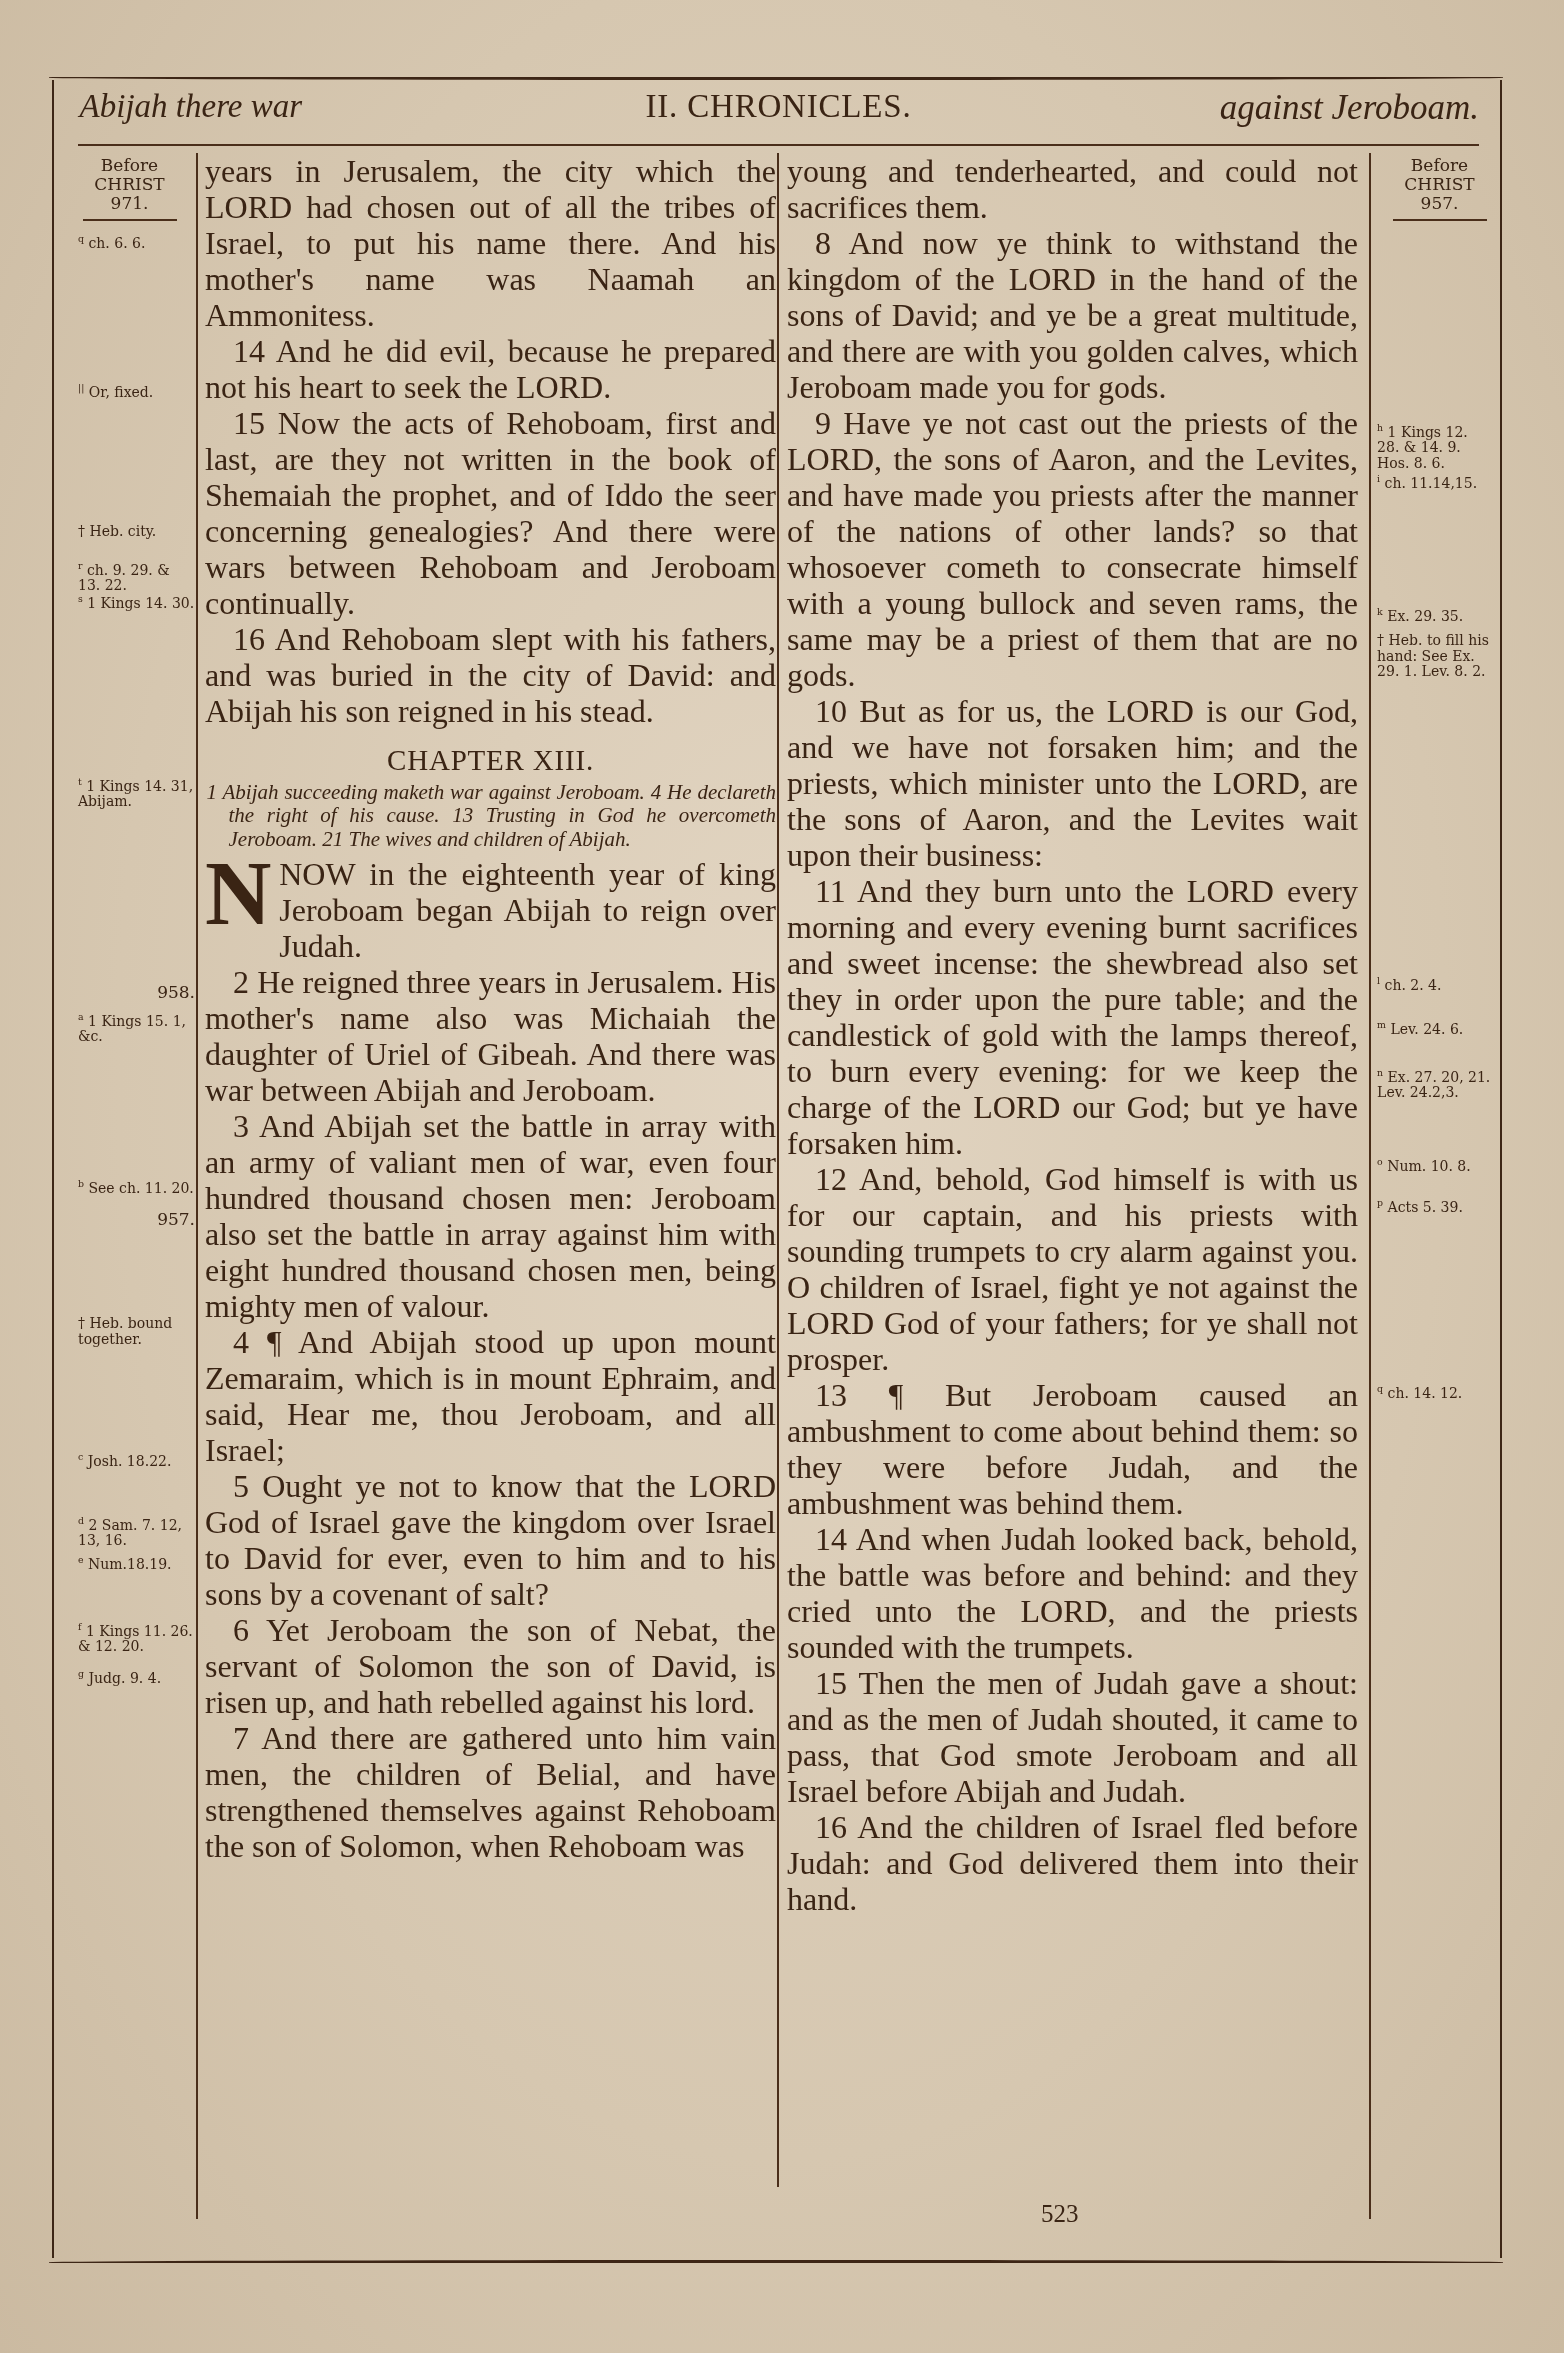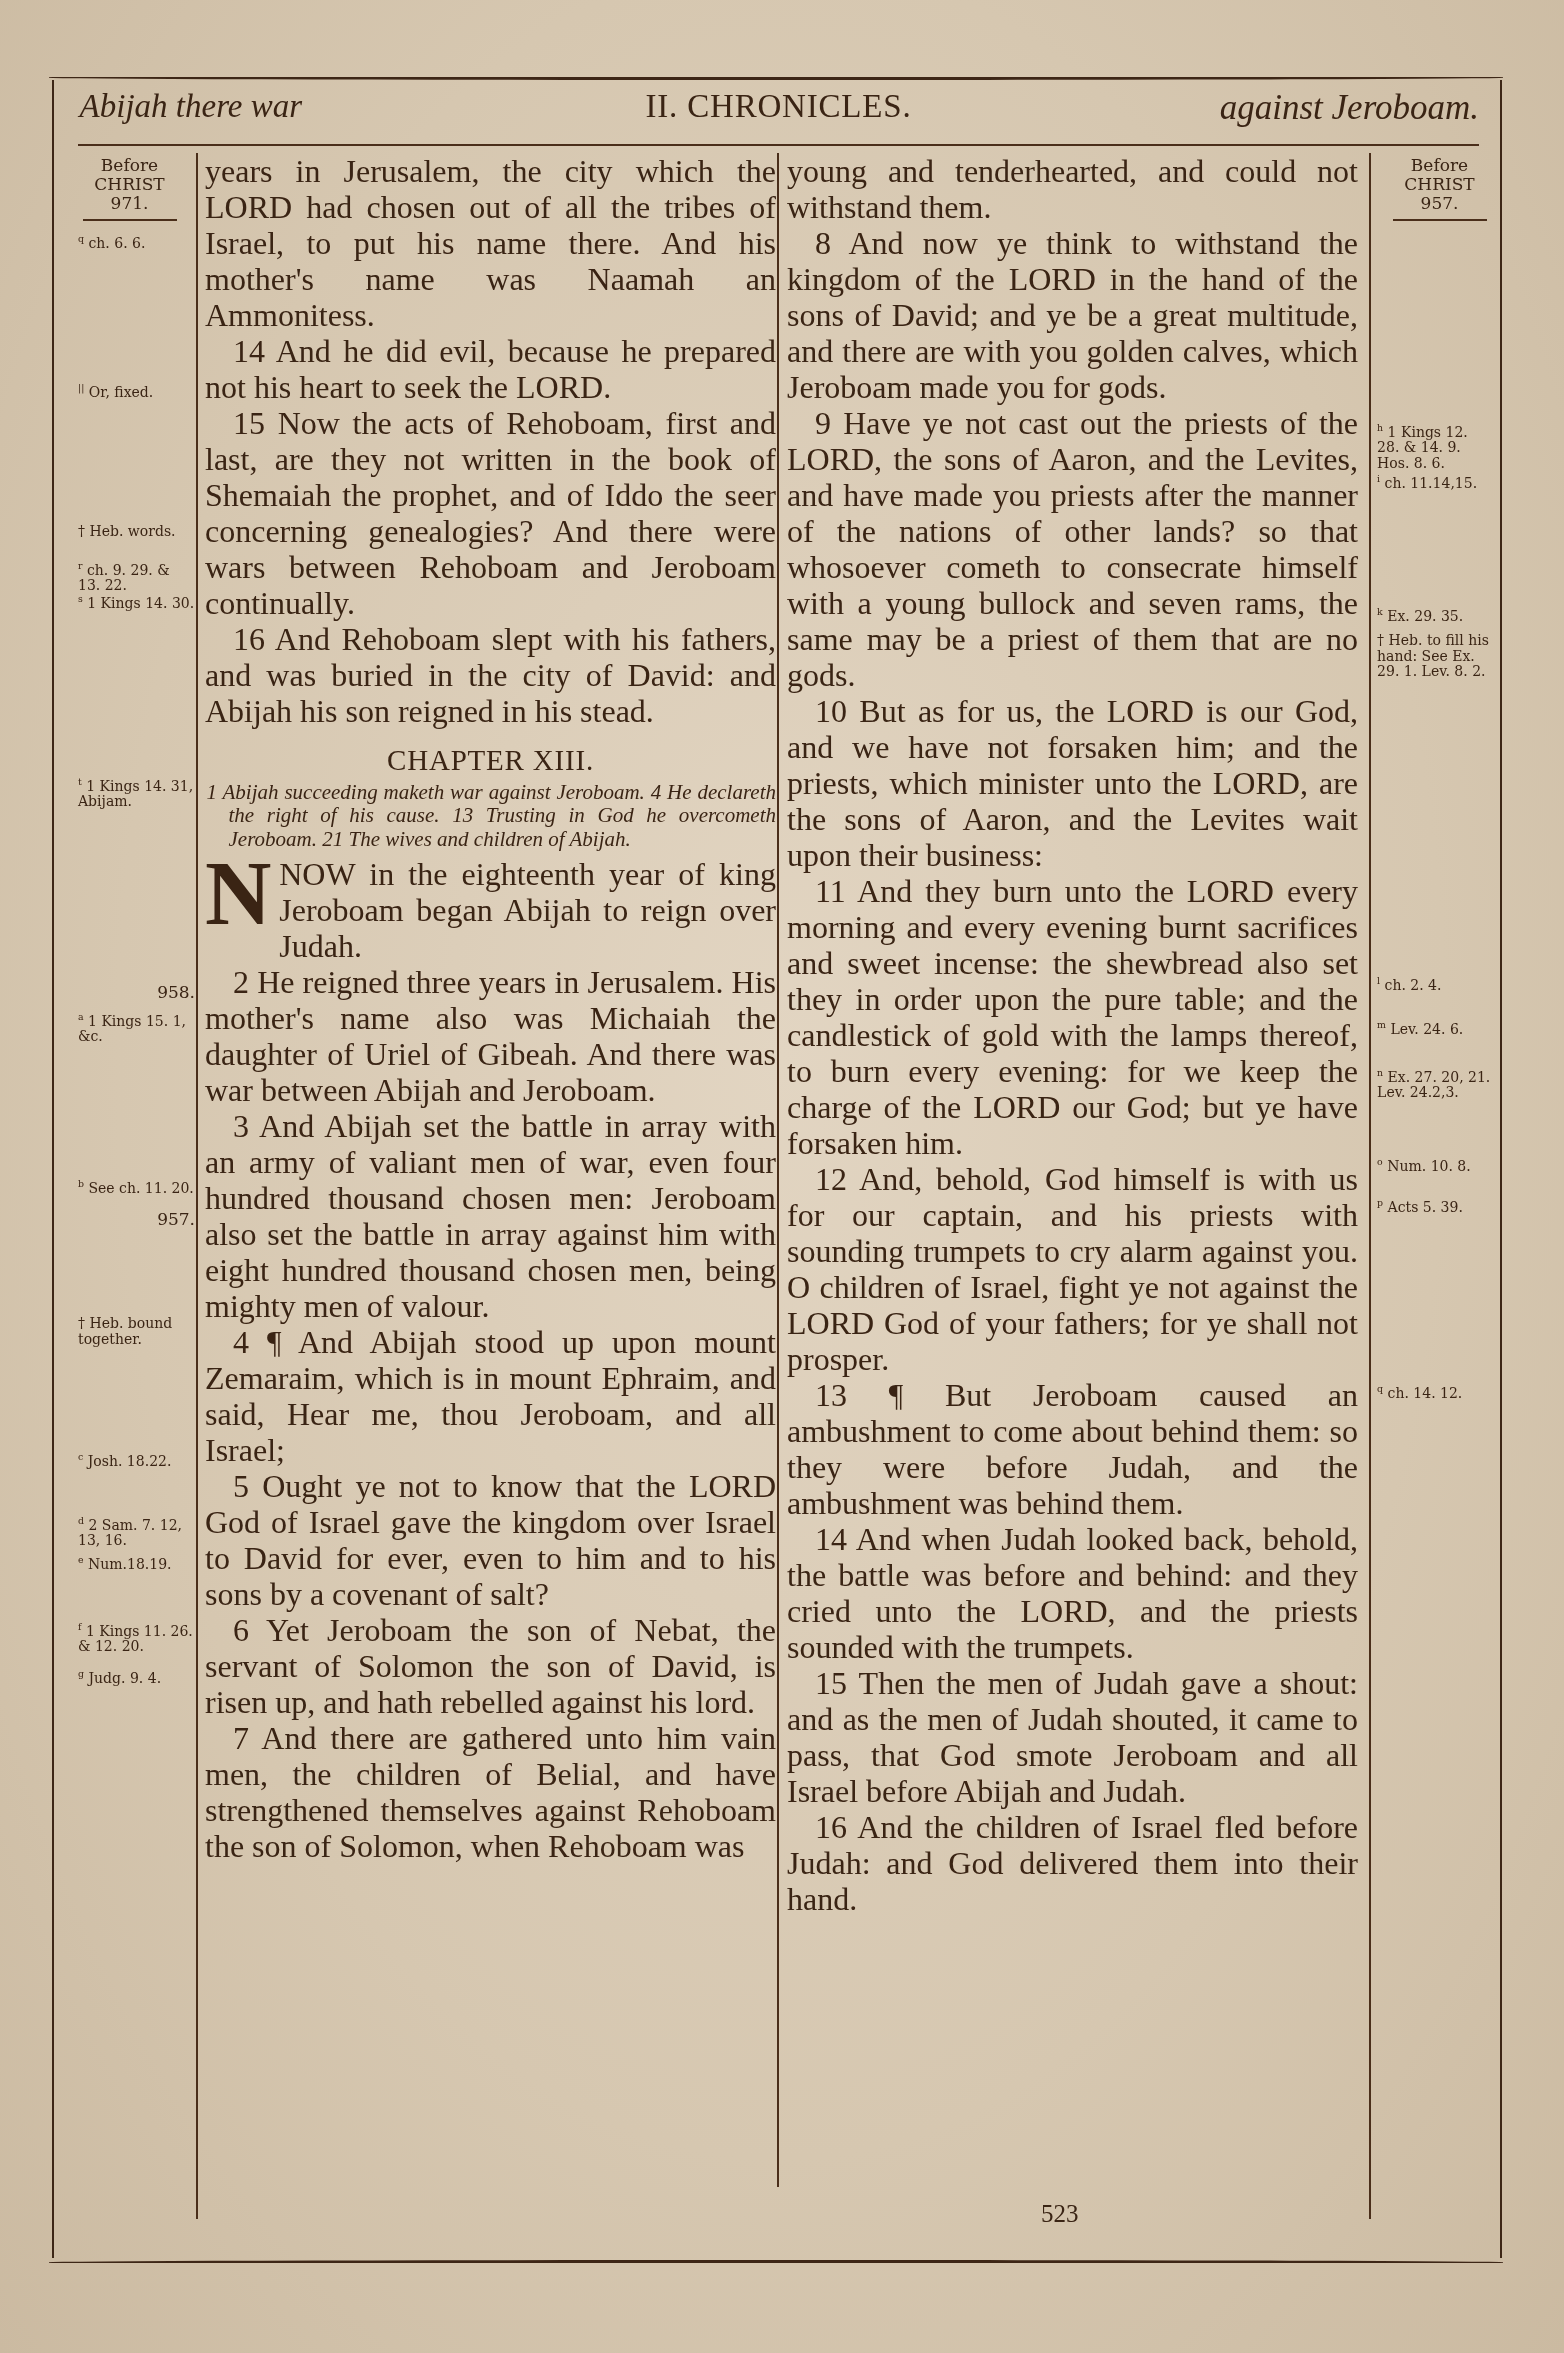--- a/index.html
+++ b/index.html
@@ -82,21 +82,21 @@
 
 <div class="margin-left">
   <div class="date-box">
     <div>Before</div>
     <div>CHRIST</div>
     <div>971.</div>
     <div class="date-rule"></div>
   </div>
   <div class="note" style="top:75px"><sup>q</sup> <span>ch. 6. 6.</span></div>
   <div class="note" style="top:224px"><sup>||</sup> <span>Or, fixed.</span></div>
-  <div class="note" style="top:368px"><span>†</span> <span>Heb. words.</span></div>
+  <div class="note" style="top:368px"><span>†</span> <span>Heb. city.</span></div>
   <div class="note" style="top:402px"><sup>r</sup> <span>ch. 9. 29. &amp; 13. 22.</span></div>
   <div class="note" style="top:435px"><sup>s</sup> <span>1 Kings 14. 30.</span></div>
   <div class="note" style="top:618px"><sup>t</sup> <span>1 Kings 14. 31, Abijam.</span></div>
   <div class="date-inline" style="top:829px">958.</div>
   <div class="note" style="top:853px"><sup>a</sup> <span>1 Kings 15. 1, &amp;c.</span></div>
   <div class="note" style="top:1020px"><sup>b</sup> <span>See ch. 11. 20.</span></div>
   <div class="date-inline" style="top:1056px">957.</div>
   <div class="note" style="top:1160px"><span>†</span> <span>Heb. bound together.</span></div>
   <div class="note" style="top:1293px"><sup>c</sup> <span>Josh. 18.22.</span></div>
   <div class="note" style="top:1357px"><sup>d</sup> <span>2 Sam. 7. 12, 13, 16.</span></div>
@@ -122,21 +122,21 @@
   </div>
   <p class="verse">2 He reigned three years in Jerusalem. His mother's name also was Michaiah the daughter of Uriel of Gibeah. And there was war between Abijah and Jeroboam.</p>
   <p class="verse">3 And Abijah set the battle in array with an army of valiant men of war, even four hundred thousand chosen men: Jeroboam also set the battle in array against him with eight hundred thousand chosen men, being mighty men of valour.</p>
   <p class="verse">4 ¶ And Abijah stood up upon mount Zemaraim, which is in mount Ephraim, and said, Hear me, thou Jeroboam, and all Israel;</p>
   <p class="verse">5 Ought ye not to know that the LORD God of Israel gave the kingdom over Israel to David for ever, even to him and to his sons by a covenant of salt?</p>
   <p class="verse">6 Yet Jeroboam the son of Nebat, the servant of Solomon the son of David, is risen up, and hath rebelled against his lord.</p>
   <p class="verse">7 And there are gathered unto him vain men, the children of Belial, and have strengthened themselves against Rehoboam the son of Solomon, when Rehoboam was</p>
 </div>
 
 <div class="column col-right">
-  <p>young and tenderhearted, and could not withstand them.</p>
+  <p>young and tenderhearted, and could not sacrifices them.</p>
   <p class="verse">8 And now ye think to withstand the kingdom of the LORD in the hand of the sons of David; and ye be a great multitude, and there are with you golden calves, which Jeroboam made you for gods.</p>
   <p class="verse">9 Have ye not cast out the priests of the LORD, the sons of Aaron, and the Levites, and have made you priests after the manner of the nations of other lands? so that whosoever cometh to consecrate himself with a young bullock and seven rams, the same may be a priest of them that are no gods.</p>
   <p class="verse">10 But as for us, the LORD is our God, and we have not forsaken him; and the priests, which minister unto the LORD, are the sons of Aaron, and the Levites wait upon their business:</p>
   <p class="verse">11 And they burn unto the LORD every morning and every evening burnt sacrifices and sweet incense: the shewbread also set they in order upon the pure table; and the candlestick of gold with the lamps thereof, to burn every evening: for we keep the charge of the LORD our God; but ye have forsaken him.</p>
   <p class="verse">12 And, behold, God himself is with us for our captain, and his priests with sounding trumpets to cry alarm against you. O children of Israel, fight ye not against the LORD God of your fathers; for ye shall not prosper.</p>
   <p class="verse">13 ¶ But Jeroboam caused an ambushment to come about behind them: so they were before Judah, and the ambushment was behind them.</p>
   <p class="verse">14 And when Judah looked back, behold, the battle was before and behind: and they cried unto the LORD, and the priests sounded with the trumpets.</p>
   <p class="verse">15 Then the men of Judah gave a shout: and as the men of Judah shouted, it came to pass, that God smote Jeroboam and all Israel before Abijah and Judah.</p>
   <p class="verse">16 And the children of Israel fled before Judah: and God delivered them into their hand.</p>
 </div>

